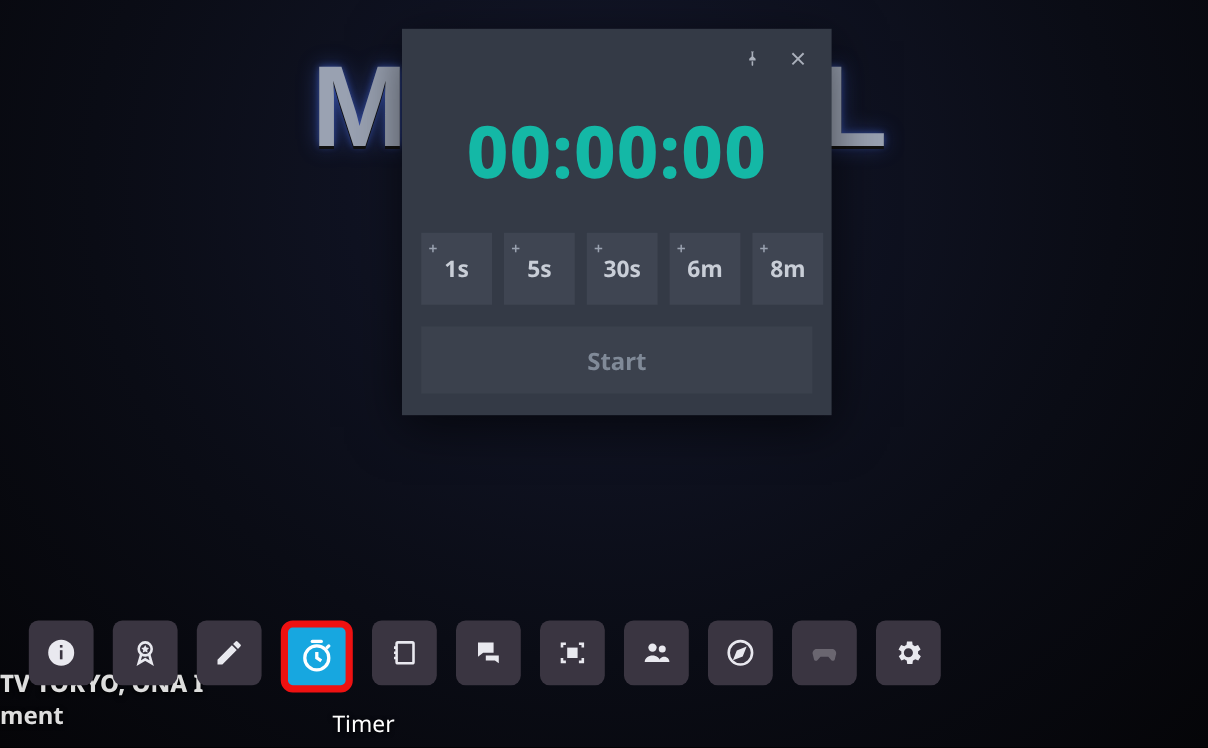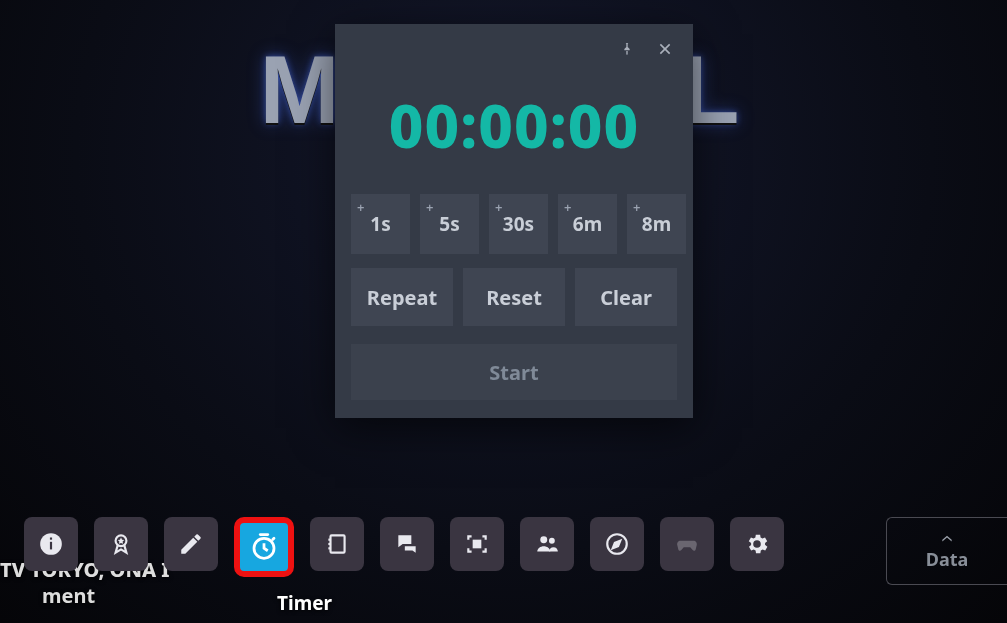--- a/index.html
+++ b/index.html
@@ -1,35 +1,35 @@
 <!DOCTYPE html>
 <html><head>
 <meta charset="utf-8">
 <style>
   html,body{margin:0;padding:0;width:1007px;height:623px;overflow:hidden;font-family:system-ui,-apple-system,"Segoe UI",Roboto,sans-serif;background:#000;}
   .stage{position:relative;width:1007px;height:623px;background:radial-gradient(ellipse at 50% 25%,#14182d 0%,#0a0c15 60%,#050508 100%);}
   .bg-title{position:absolute;left:50%;top:35px;transform:translateX(-50%);white-space:nowrap;font-weight:900;font-size:96px;letter-spacing:8px;color:#9aa2b2;text-shadow:0 2px 0 #111,0 0 18px rgba(80,120,255,.35),0 0 6px rgba(80,120,255,.5);font-family:Impact,"Arial Black",sans-serif;}
   .bg-credit{position:absolute;left:0;bottom:40px;color:#ddd;font-weight:800;font-size:20px;text-shadow:0 1px 4px #000;white-space:nowrap;}
-  .bg-credit-2{position:absolute;left:0;bottom:14px;color:#ddd;font-weight:700;font-size:20px;text-shadow:0 1px 4px #000;padding-left:42px;}
+  .bg-credit-2{position:absolute;left:0;bottom:14px;color:#ddd;font-weight:700;font-size:20px;text-shadow:0 1px 4px #000;}
   .panel{position:absolute;left:335px;top:24px;width:358px;background:#343a46;box-shadow:0 10px 40px rgba(0,0,0,.6);padding:0 0 14px 0;}
   .panel-top{display:flex;justify-content:flex-end;gap:22px;padding:16px 20px 4px 20px;}
   .panel-top .ico{color:#aab0bb;cursor:pointer;}
   .clock{color:#14b8a6;font-weight:800;font-size:60px;letter-spacing:1px;text-align:center;padding:18px 10px 28px 10px;font-variant-numeric:tabular-nums;}
   .row{display:flex;gap:10px;padding:0 16px 14px 16px;}
   .chip{flex:0 0 59px;height:60px;background:#3f4552;color:#c9ced7;font-weight:700;font-size:19px;display:flex;align-items:center;justify-content:center;position:relative;cursor:pointer;}
   .chip .plus{position:absolute;top:4px;left:6px;font-size:13px;color:#9aa2b0;font-weight:600;}
   .btn{flex:1;height:58px;background:#3f4552;color:#c9ced7;font-weight:700;font-size:20px;display:flex;align-items:center;justify-content:center;cursor:pointer;}
   .start{margin:4px 16px 4px 16px;height:56px;background:#3b414d;color:#808a98;font-weight:700;font-size:20px;display:flex;align-items:center;justify-content:center;cursor:pointer;text-align:right;}
   .toolbar{position:absolute;left:24px;bottom:46px;display:flex;gap:16px;}
   .tool{width:54px;height:54px;border-radius:8px;background:#3a3541;display:flex;align-items:center;justify-content:center;color:#e9e9ef;cursor:pointer;}
   .tool.active{background:#17a7e0;border:6px solid #e11;width:60px;height:60px;box-sizing:border-box;border-radius:10px;}
   .tool.disabled{color:#6a6670;}
   .tool svg{width:26px;height:26px;}
   .tool.active svg{width:30px;height:30px;}
-  .tool-label{position:absolute;bottom:7px;color:#fff;font-weight:700;font-size:19px;text-shadow:0 1px 4px #000;}
+  .tool-label{position:absolute;bottom:7px;color:#fff;font-weight:400;font-size:19px;text-shadow:0 1px 4px #000;}
   .edge-btn{position:absolute;right:0;bottom:38px;width:120px;height:66px;border:1px solid #4a4a52;border-right:none;border-radius:6px 0 0 6px;display:flex;flex-direction:column;align-items:center;justify-content:center;color:#9aa0aa;}
   .edge-btn .lbl{font-weight:700;font-size:18px;margin-top:2px;color:#888e98;}
 </style>
 </head>
 <body>
 <div class="stage">
 
   <div class="bg-title">MAS        UEL</div>
   <div class="bg-credit"> TV TOKYO,   ONA  I</div>
   <div class="bg-credit-2">ment</div>
@@ -62,25 +62,20 @@
           <span>30s</span>
         </div>
       <div class="chip">
           <span class="plus">+</span>
           <span>6m</span>
         </div>
       <div class="chip">
           <span class="plus">+</span>
           <span>8m</span>
         </div>
-    </div>
-    <div class="row">
-      <div class="btn">Repeat</div>
-      <div class="btn">Reset</div>
-      <div class="btn">Clear</div>
     </div>
     <div class="start">Start</div>
   </div>
 
   <div class="toolbar">
     <div class="tool">
         <svg viewBox="0 0 24 24" fill="currentColor">
           <circle cx="12" cy="12" r="10"></circle>
           <rect x="11" y="10" width="2" height="7" fill="#3a3541"></rect>
           <rect x="11" y="6" width="2" height="2" fill="#3a3541"></rect>
@@ -146,20 +141,14 @@
         </svg>
       </div>
     <div class="tool">
         <svg viewBox="0 0 24 24" fill="currentColor">
           <path d="M19.4 13a7.5 7.5 0 000-2l2-1.6-2-3.4-2.4 1a7.4 7.4 0 00-1.7-1l-.4-2.6h-4l-.4 2.6a7.4 7.4 0 00-1.7 1l-2.4-1-2 3.4L6.6 11a7.5 7.5 0 000 2l-2 1.6 2 3.4 2.4-1c.5.4 1.1.7 1.7 1l.4 2.6h4l.4-2.6c.6-.3 1.2-.6 1.7-1l2.4 1 2-3.4-2-1.6zM12 15.5A3.5 3.5 0 1112 8.5a3.5 3.5 0 010 7z"></path>
         </svg>
       </div>
   </div>
   <div class="tool-label" style="left:277px">Timer</div>
 
-  <div class="edge-btn">
-    <svg viewBox="0 0 24 24" width="22" height="14" fill="#9aa0aa">
-        <path d="M4 15l8-7 8 7v3l-8-7-8 7z"></path>
-      </svg>
-    <span class="lbl">Data</span>
-  </div>
 
 </div>
 
 </body></html>

